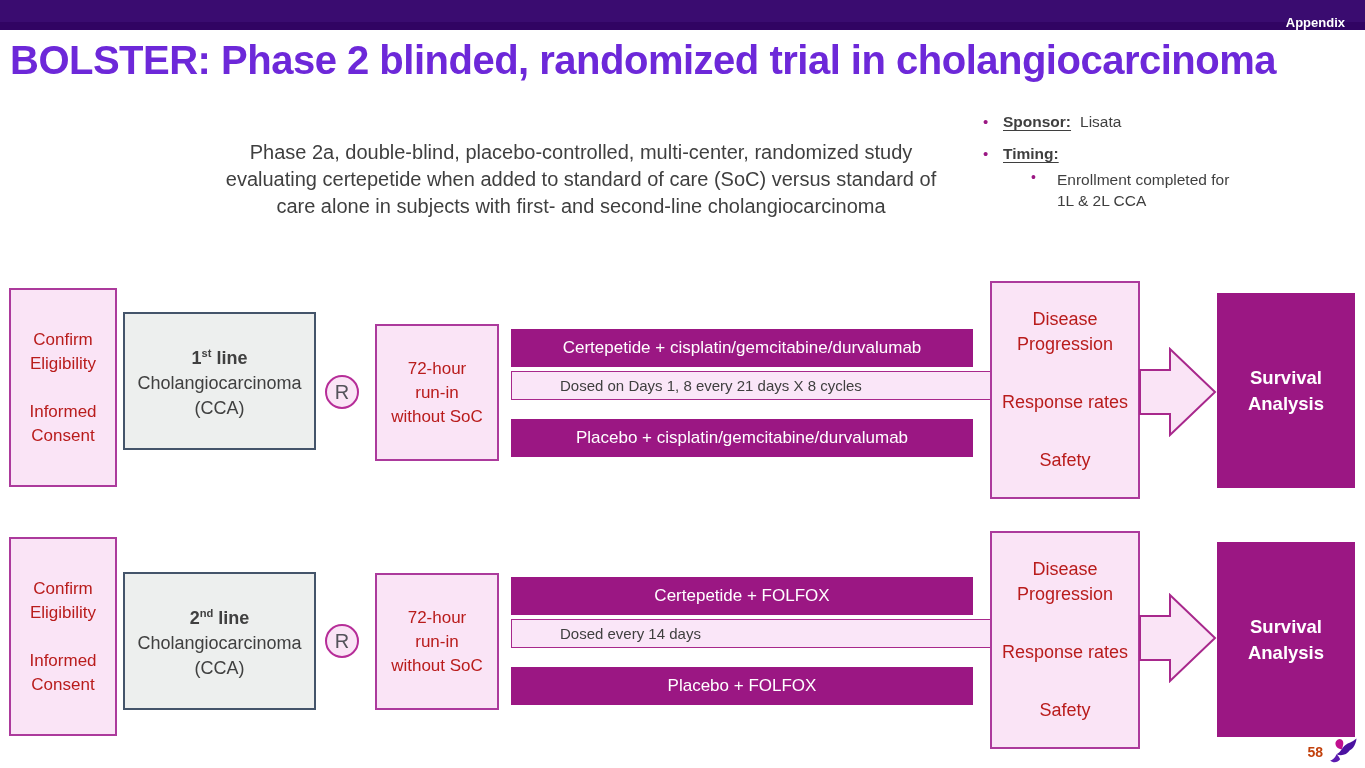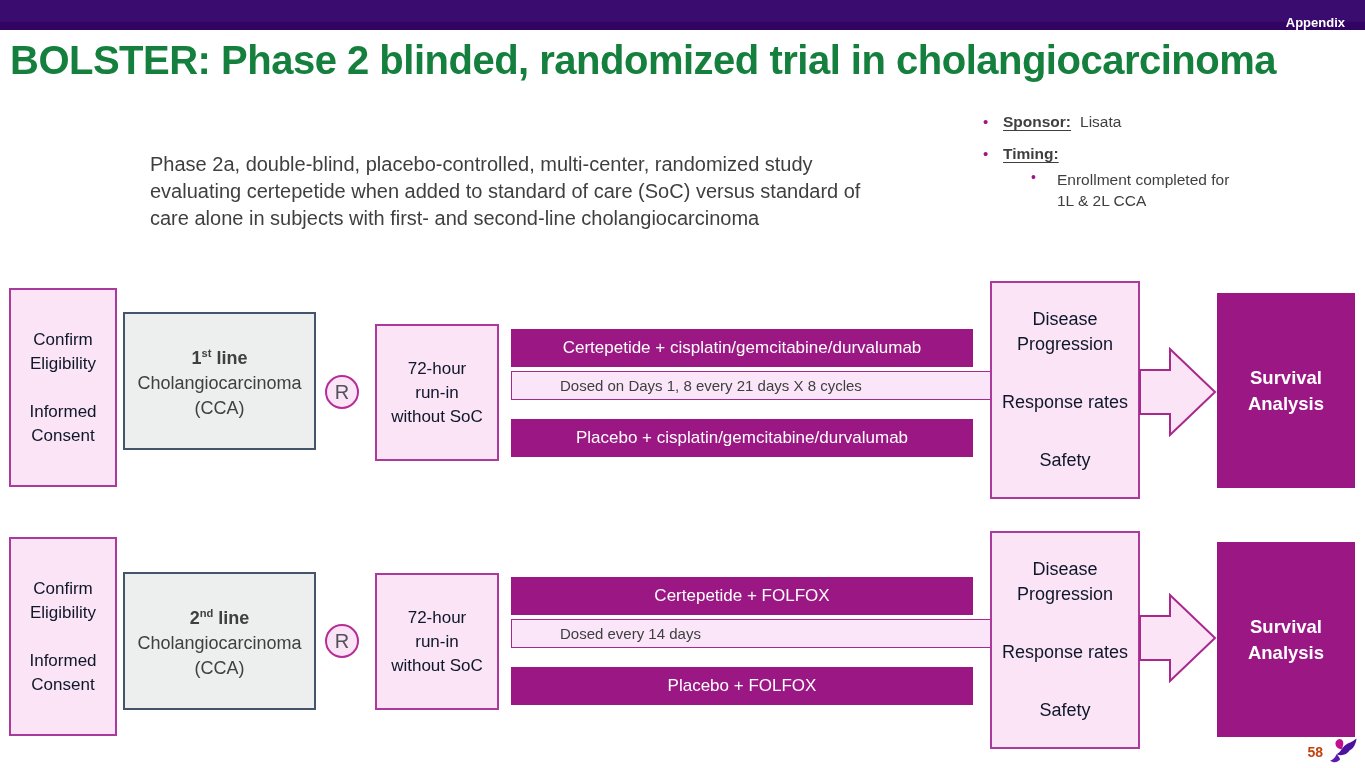--- a/index.html
+++ b/index.html
@@ -7,42 +7,42 @@
               font-family:"Liberation Sans", sans-serif; }
   .stage { position:relative; width:1365px; height:768px; background:#ffffff; }
 
   
   .topbar { position:absolute; left:0; top:0; width:1365px; height:30px;
             background:linear-gradient(to bottom,#3A0C70 0 72%,#310463 72% 100%);
             display:flex; align-items:flex-end; justify-content:flex-end; padding-right:20px; }
   .topbar-tag { color:#ffffff; font-size:13px; font-weight:bold; }
 
   .slide-title { position:absolute; left:10px; top:38px; width:1345px;
-                 color:#15803d; font-size:40px; font-weight:bold; letter-spacing:-0.5px;
+                 color:#6d28d9; font-size:40px; font-weight:bold; letter-spacing:-0.5px;
                  white-space:nowrap; }
 
   
-  .descr { position:absolute; left:150px; top:151px; width:862px;
-           color:#3F3F3F; font-size:20px; line-height:27px;
+  .descr { position:absolute; left:150px; top:139px; width:862px;
+           text-align:center; color:#3F3F3F; font-size:20px; line-height:27px;
            white-space:pre-line; }
 
   
   .info { position:absolute; left:975px; top:113px; width:385px; color:#3F3F3F; font-size:15.5px; }
   .info-row { display:flex; margin-bottom:6px; }
   .blt { color:#9B1783; font-size:15px; width:28px; flex:0 0 28px; text-align:left; padding-left:8px; }
   .blt2 { color:#9B1783; font-size:14px; width:26px; flex:0 0 26px; text-align:left; }
   .lbl { font-weight:bold; text-decoration:underline; text-underline-offset:3px; }
   .val { margin-left:9px; }
   .sub { margin-left:56px; margin-top:2px; }
   .sub-text { white-space:pre-line; line-height:21px; }
   .timing-row { margin-top:14px; }
 
   
   .box-pink { position:absolute; background:#FAE4F6; border:2px solid #AC3A9C;
-              color:#0f172a; text-align:center; display:flex; flex-direction:column;
+              color:#b91c1c; text-align:center; display:flex; flex-direction:column;
               align-items:center; justify-content:center; font-size:17px; line-height:24px; }
   .elig { left:9px; width:108px; height:199px; padding:4px; }
   .elig .gap { height:24px; }
   .box-gray { position:absolute; left:123px; width:193px; height:138px;
               background:#EDEFEE; border:2px solid #44546A; color:#404040;
               text-align:center; display:flex; flex-direction:column; align-items:center;
               justify-content:center; font-size:18px; line-height:25px; }
   .line-top { font-weight:bold; }
   .line-top sup { font-size:62%; }
   .line-word { margin-left:0.28em; }

